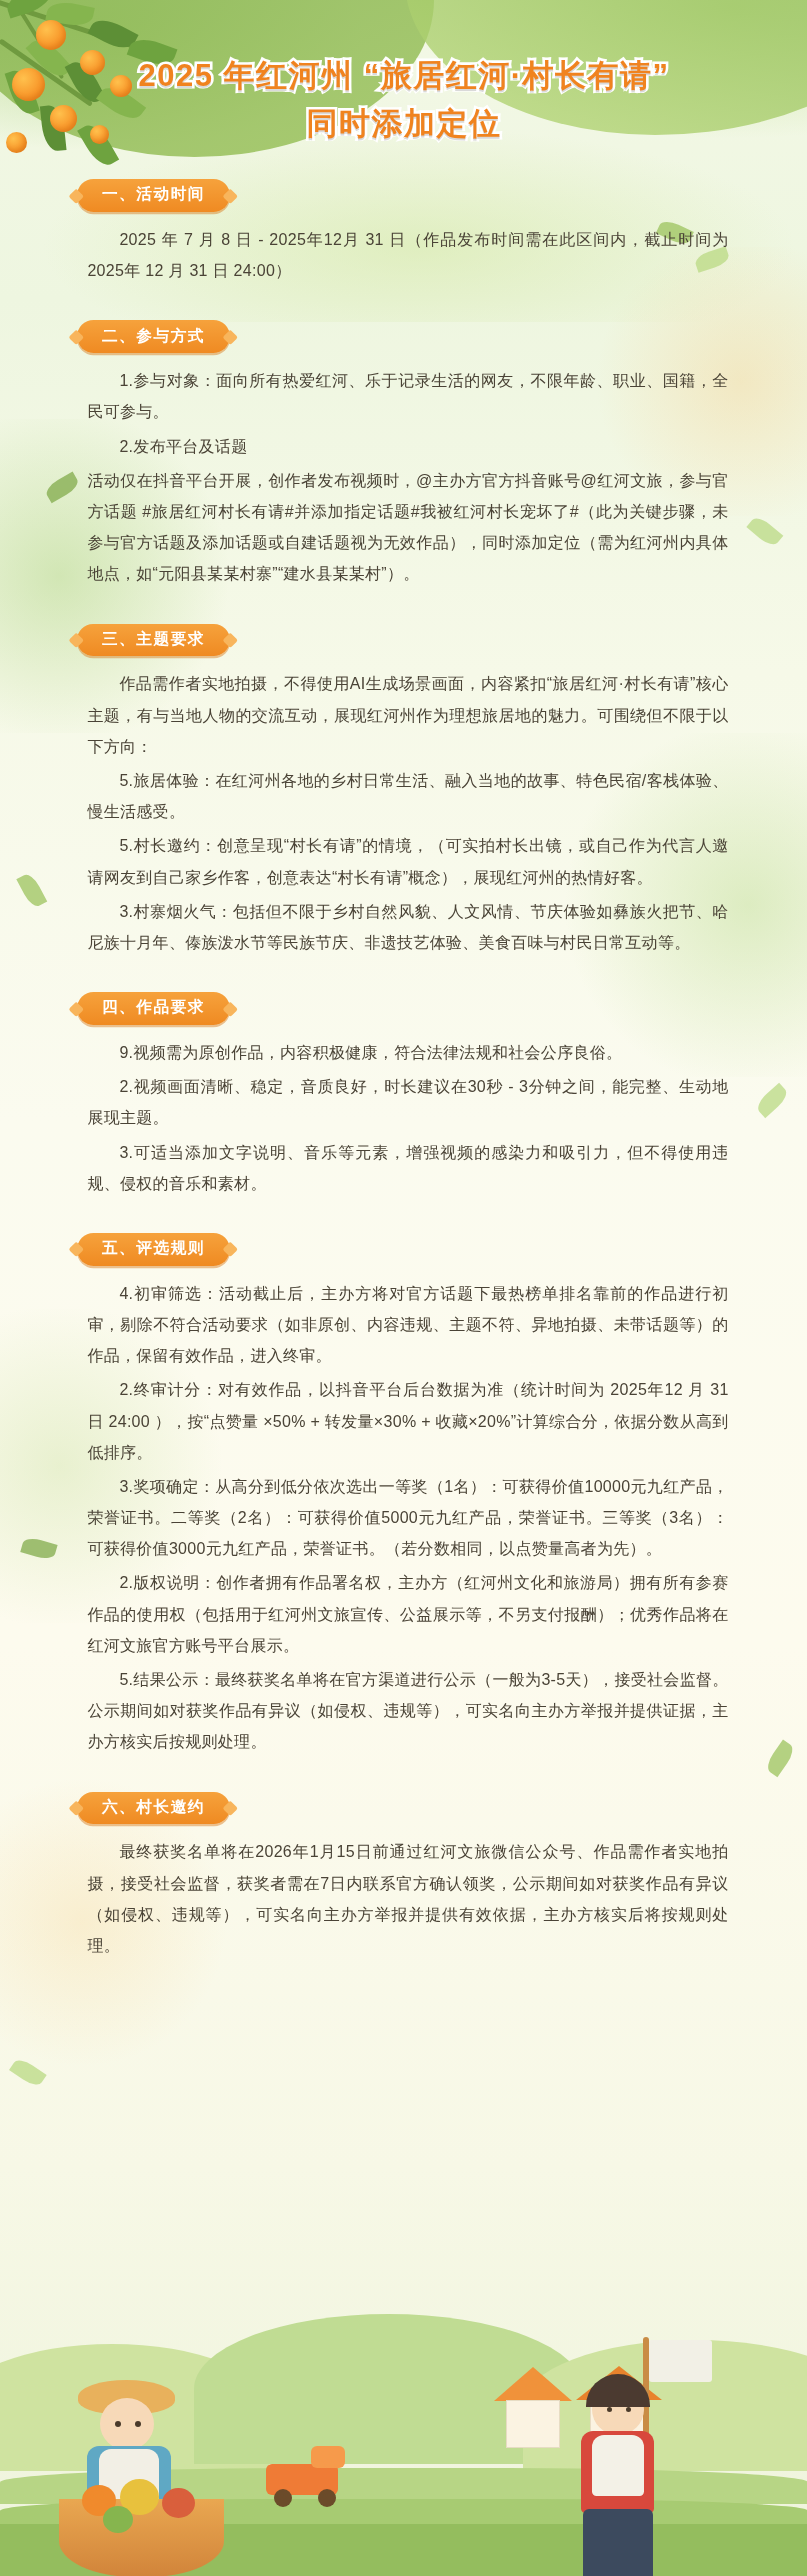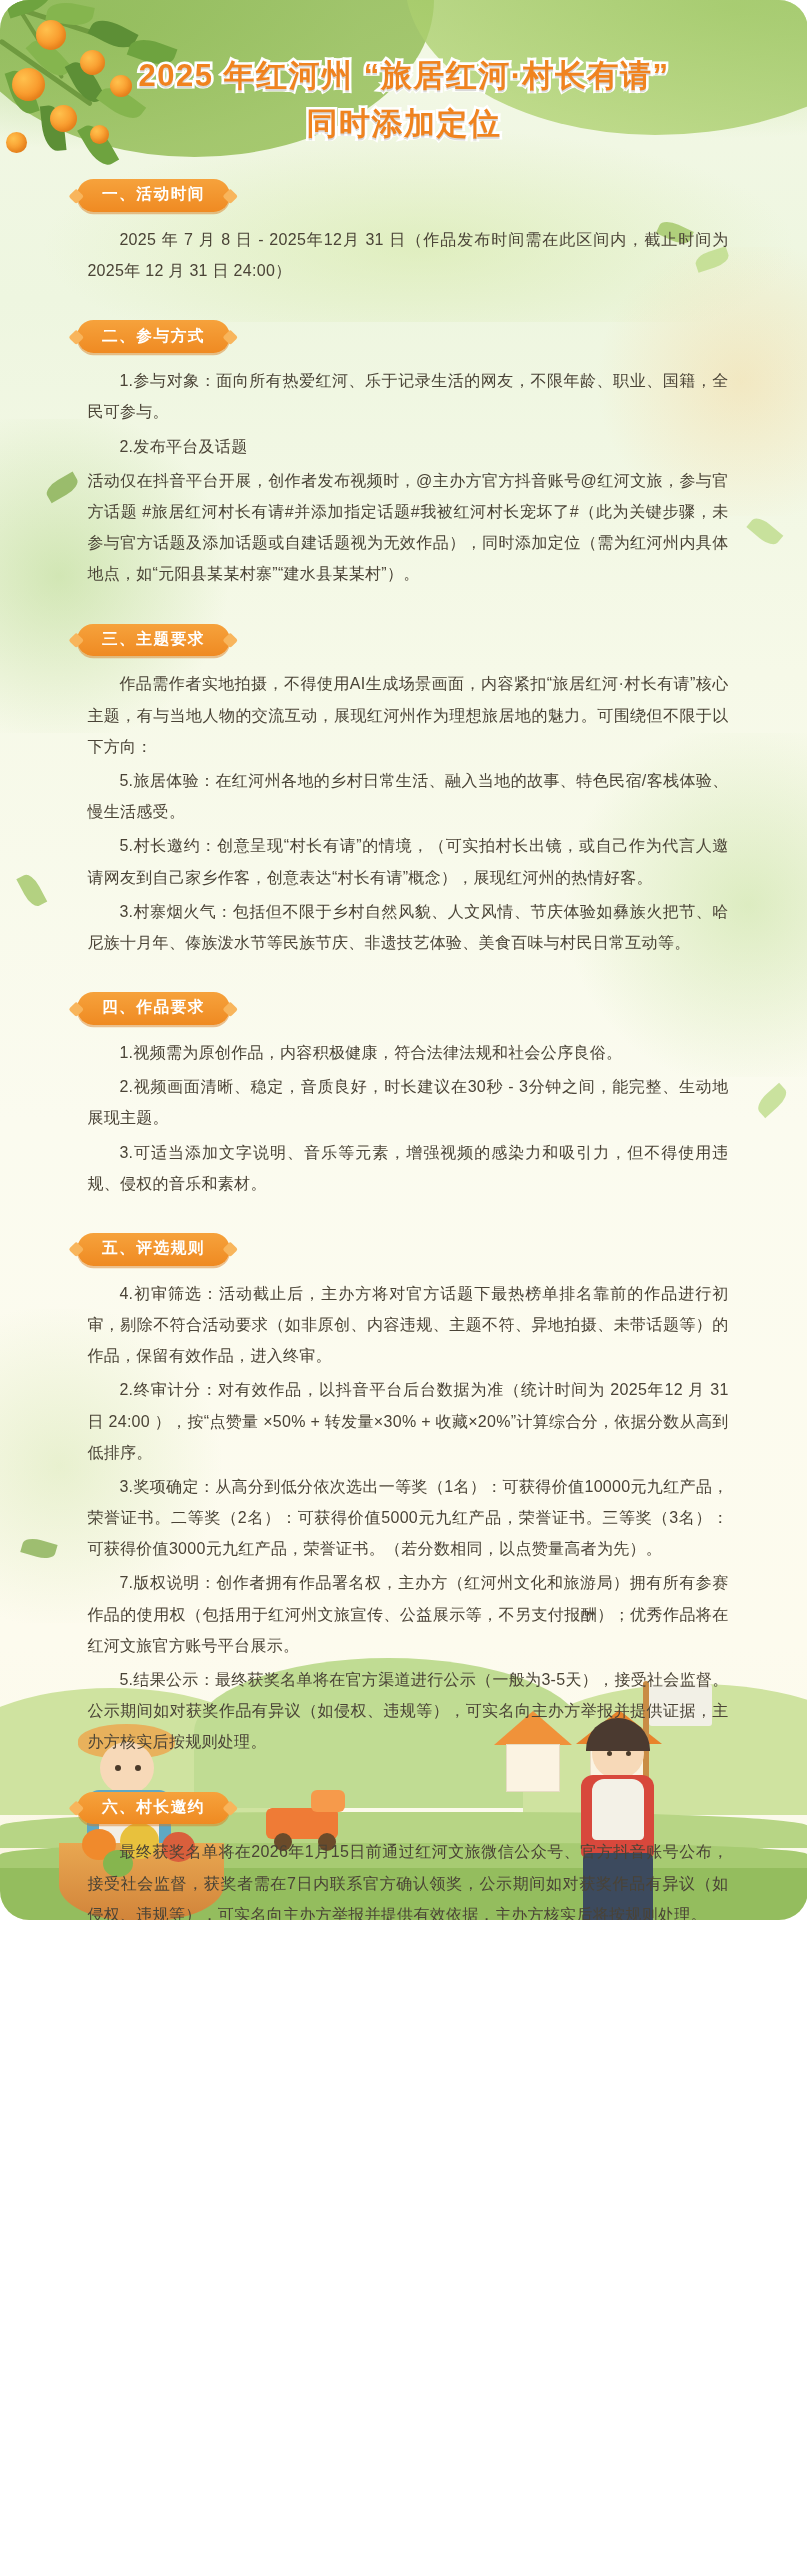--- a/index.html
+++ b/index.html
@@ -7,31 +7,30 @@
     padding: 0;
     background: #ffffff;
   }
   body {
     width: 808px;
     font-family: "Liberation Sans", "DejaVu Sans", sans-serif;
   }
   .poster {
     position: relative;
     width: 808px;
-    height: 1920px;
+    height: 2576px;
     overflow: hidden;
     background: linear-gradient(180deg,
         #f3f8e6 0px,
         #eef6e0 299px,
         #f6f9e8 673px,
         #fbfbef 1122px,
         #fdfbee 1645px,
         #f7f8e6 2168px,
         #eef4dc 2576px);
-    border-radius: 29px;
   }
 
   
   .top-green {
     position: absolute;
     left: 0; top: 0;
     width: 808px; height: 322px;
     background:
       radial-gradient(ellipse 389px 172px at 90px 30px, rgba(150,200,96,0.55) 0%, rgba(150,200,96,0) 70%),
       radial-gradient(ellipse 464px 187px at 733px 7.5px, rgba(176,214,120,0.6) 0%, rgba(176,214,120,0) 70%),
@@ -303,41 +302,41 @@
       <p class="indent">作品需作者实地拍摄，不得使用AI生成场景画面，内容紧扣“旅居红河·村长有请”核心主题，有与当地人物的交流互动，展现红河州作为理想旅居地的魅力。可围绕但不限于以下方向：</p>
       <p class="indent">5.旅居体验：在红河州各地的乡村日常生活、融入当地的故事、特色民宿/客栈体验、慢生活感受。</p>
       <p class="indent">5.村长邀约：创意呈现“村长有请”的情境，（可实拍村长出镜，或自己作为代言人邀请网友到自己家乡作客，创意表达“村长有请”概念），展现红河州的热情好客。</p>
       <p class="indent">3.村寨烟火气：包括但不限于乡村自然风貌、人文风情、节庆体验如彝族火把节、哈尼族十月年、傣族泼水节等民族节庆、非遗技艺体验、美食百味与村民日常互动等。</p>
     </div>
   </div>
 
   <div class="section">
     <div class="pill">四、作品要求</div>
     <div class="body-text">
-      <p class="indent">1.视频需为原创作品，内容积极健康，符合法律法规和社会公序良俗。</p>
+      <p class="indent">9.视频需为原创作品，内容积极健康，符合法律法规和社会公序良俗。</p>
       <p class="indent">2.视频画面清晰、稳定，音质良好，时长建议在30秒 - 3分钟之间，能完整、生动地展现主题。</p>
       <p class="indent">3.可适当添加文字说明、音乐等元素，增强视频的感染力和吸引力，但不得使用违规、侵权的音乐和素材。</p>
     </div>
   </div>
 
   <div class="section">
     <div class="pill">五、评选规则</div>
     <div class="body-text">
       <p class="indent">4.初审筛选：活动截止后，主办方将对官方话题下最热榜单排名靠前的作品进行初审，剔除不符合活动要求（如非原创、内容违规、主题不符、异地拍摄、未带话题等）的作品，保留有效作品，进入终审。</p>
       <p class="indent">2.终审计分：对有效作品，以抖音平台后台数据为准（统计时间为 2025年12 月 31 日 24:00 ），按“点赞量 ×50% + 转发量×30% + 收藏×20%”计算综合分，依据分数从高到低排序。</p>
       <p class="indent">3.奖项确定：从高分到低分依次选出一等奖（1名）：可获得价值10000元九红产品，荣誉证书。二等奖（2名）：可获得价值5000元九红产品，荣誉证书。三等奖（3名）：可获得价值3000元九红产品，荣誉证书。（若分数相同，以点赞量高者为先）。</p>
-      <p class="indent">7.版权说明：创作者拥有作品署名权，主办方（红河州文化和旅游局）拥有所有参赛作品的使用权（包括用于红河州文旅宣传、公益展示等，不另支付报酬）；优秀作品将在红河文旅官方账号平台展示。</p>
+      <p class="indent">2.版权说明：创作者拥有作品署名权，主办方（红河州文化和旅游局）拥有所有参赛作品的使用权（包括用于红河州文旅宣传、公益展示等，不另支付报酬）；优秀作品将在红河文旅官方账号平台展示。</p>
       <p class="indent">5.结果公示：最终获奖名单将在官方渠道进行公示（一般为3-5天），接受社会监督。公示期间如对获奖作品有异议（如侵权、违规等），可实名向主办方举报并提供证据，主办方核实后按规则处理。</p>
     </div>
   </div>
 
   <div class="section">
     <div class="pill">六、村长邀约</div>
     <div class="body-text">
-      <p class="indent">最终获奖名单将在2026年1月15日前通过红河文旅微信公众号、官方抖音账号公布，接受社会监督，获奖者需在7日内联系官方确认领奖，公示期间如对获奖作品有异议（如侵权、违规等），可实名向主办方举报并提供有效依据，主办方核实后将按规则处理。</p>
+      <p class="indent">最终获奖名单将在2026年1月15日前通过红河文旅微信公众号、作品需作者实地拍摄，接受社会监督，获奖者需在7日内联系官方确认领奖，公示期间如对获奖作品有异议（如侵权、违规等），可实名向主办方举报并提供有效依据，主办方核实后将按规则处理。</p>
     </div>
   </div>
 
   <div class="bottom-art">
 
     <div class="hill" style="left:-45px; bottom:105px; width:314px; height:127px; background:#cfe3a0;"></div>
     <div class="hill" style="left:194px; bottom:112px; width:389px; height:150px; background:#c0dc93;"></div>
     <div class="hill" style="left:523px; bottom:105px; width:344px; height:131px; background:#cfe3a0;"></div>
 
     <div style="position:absolute; left:0; bottom:72px; width:808px; height:36px; background:#b7d585; border-radius:40% 40% 0 0;"></div>

